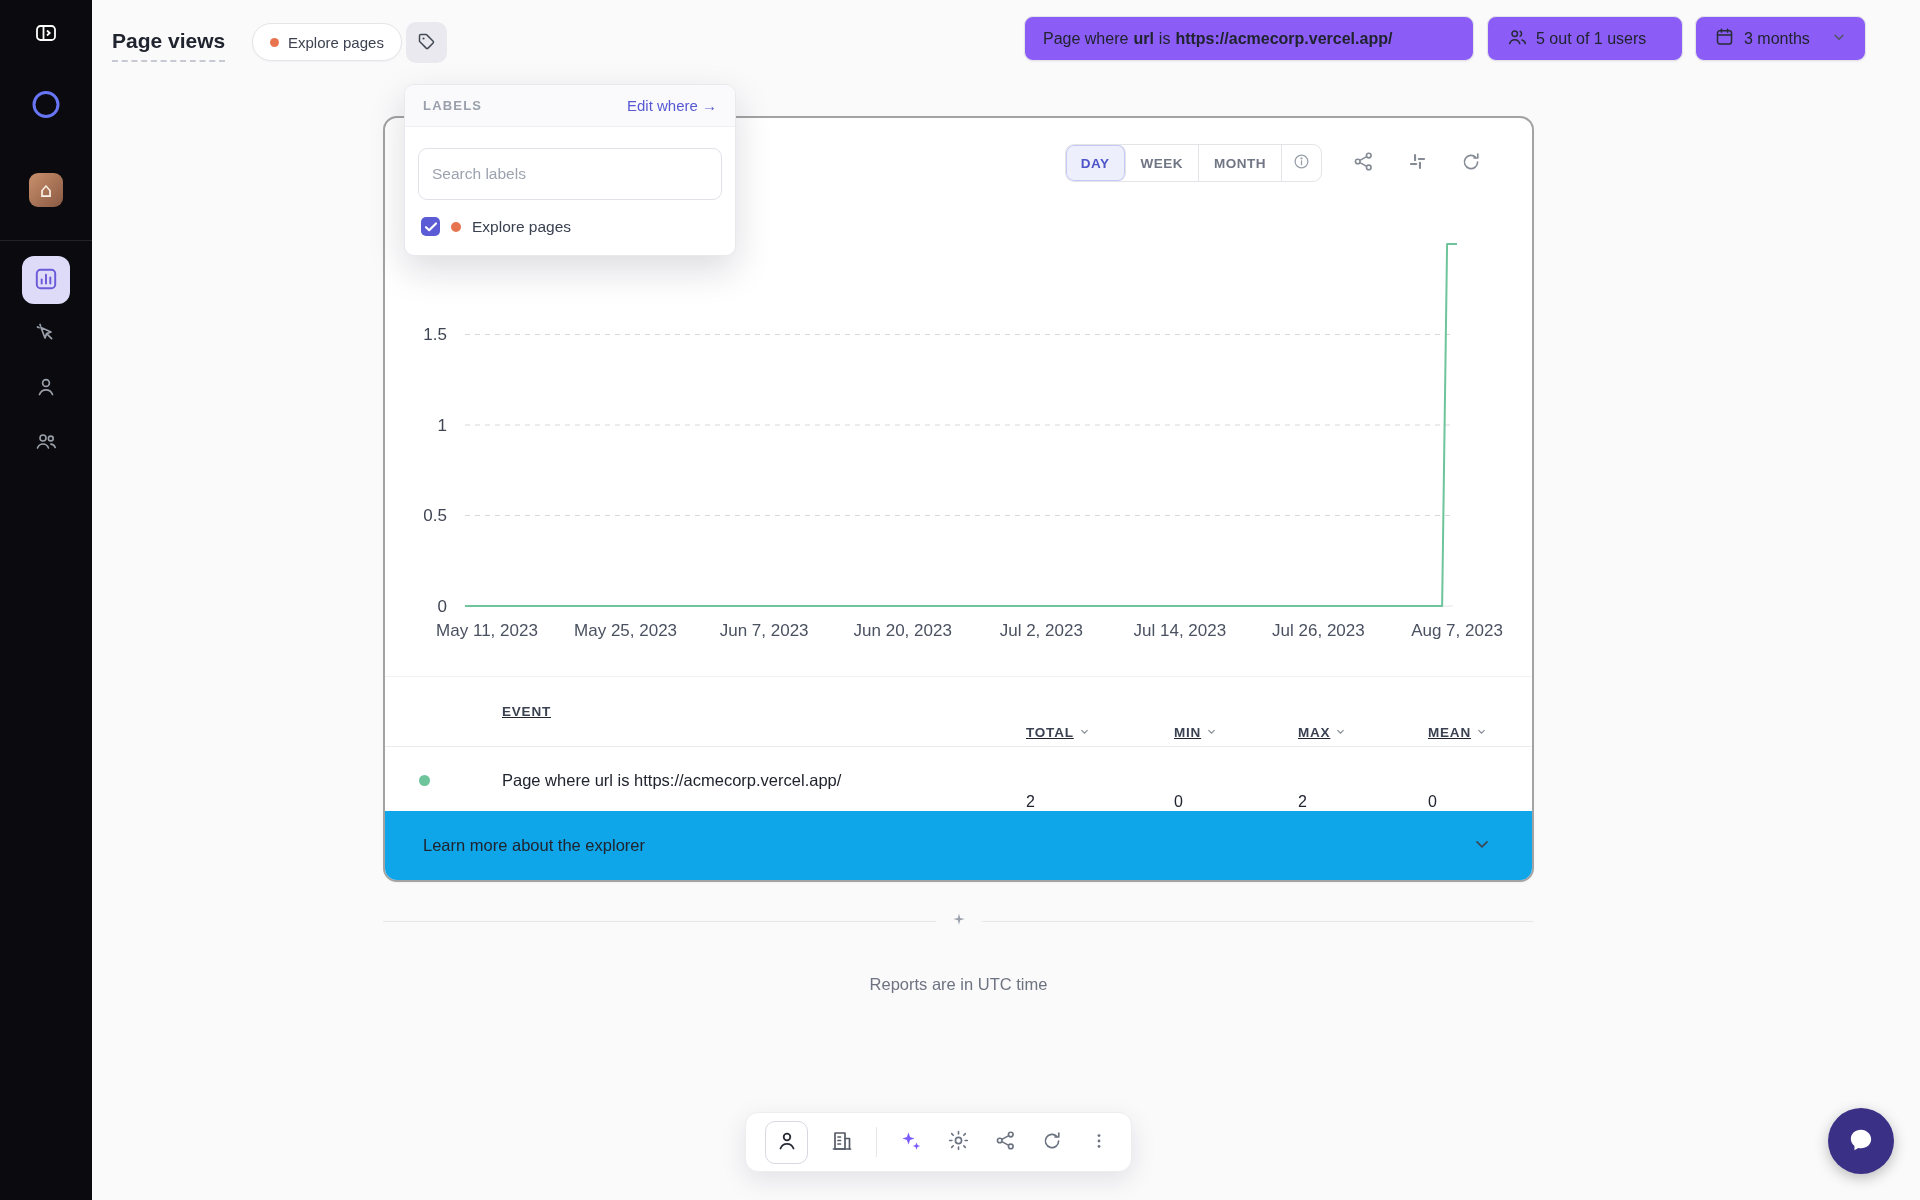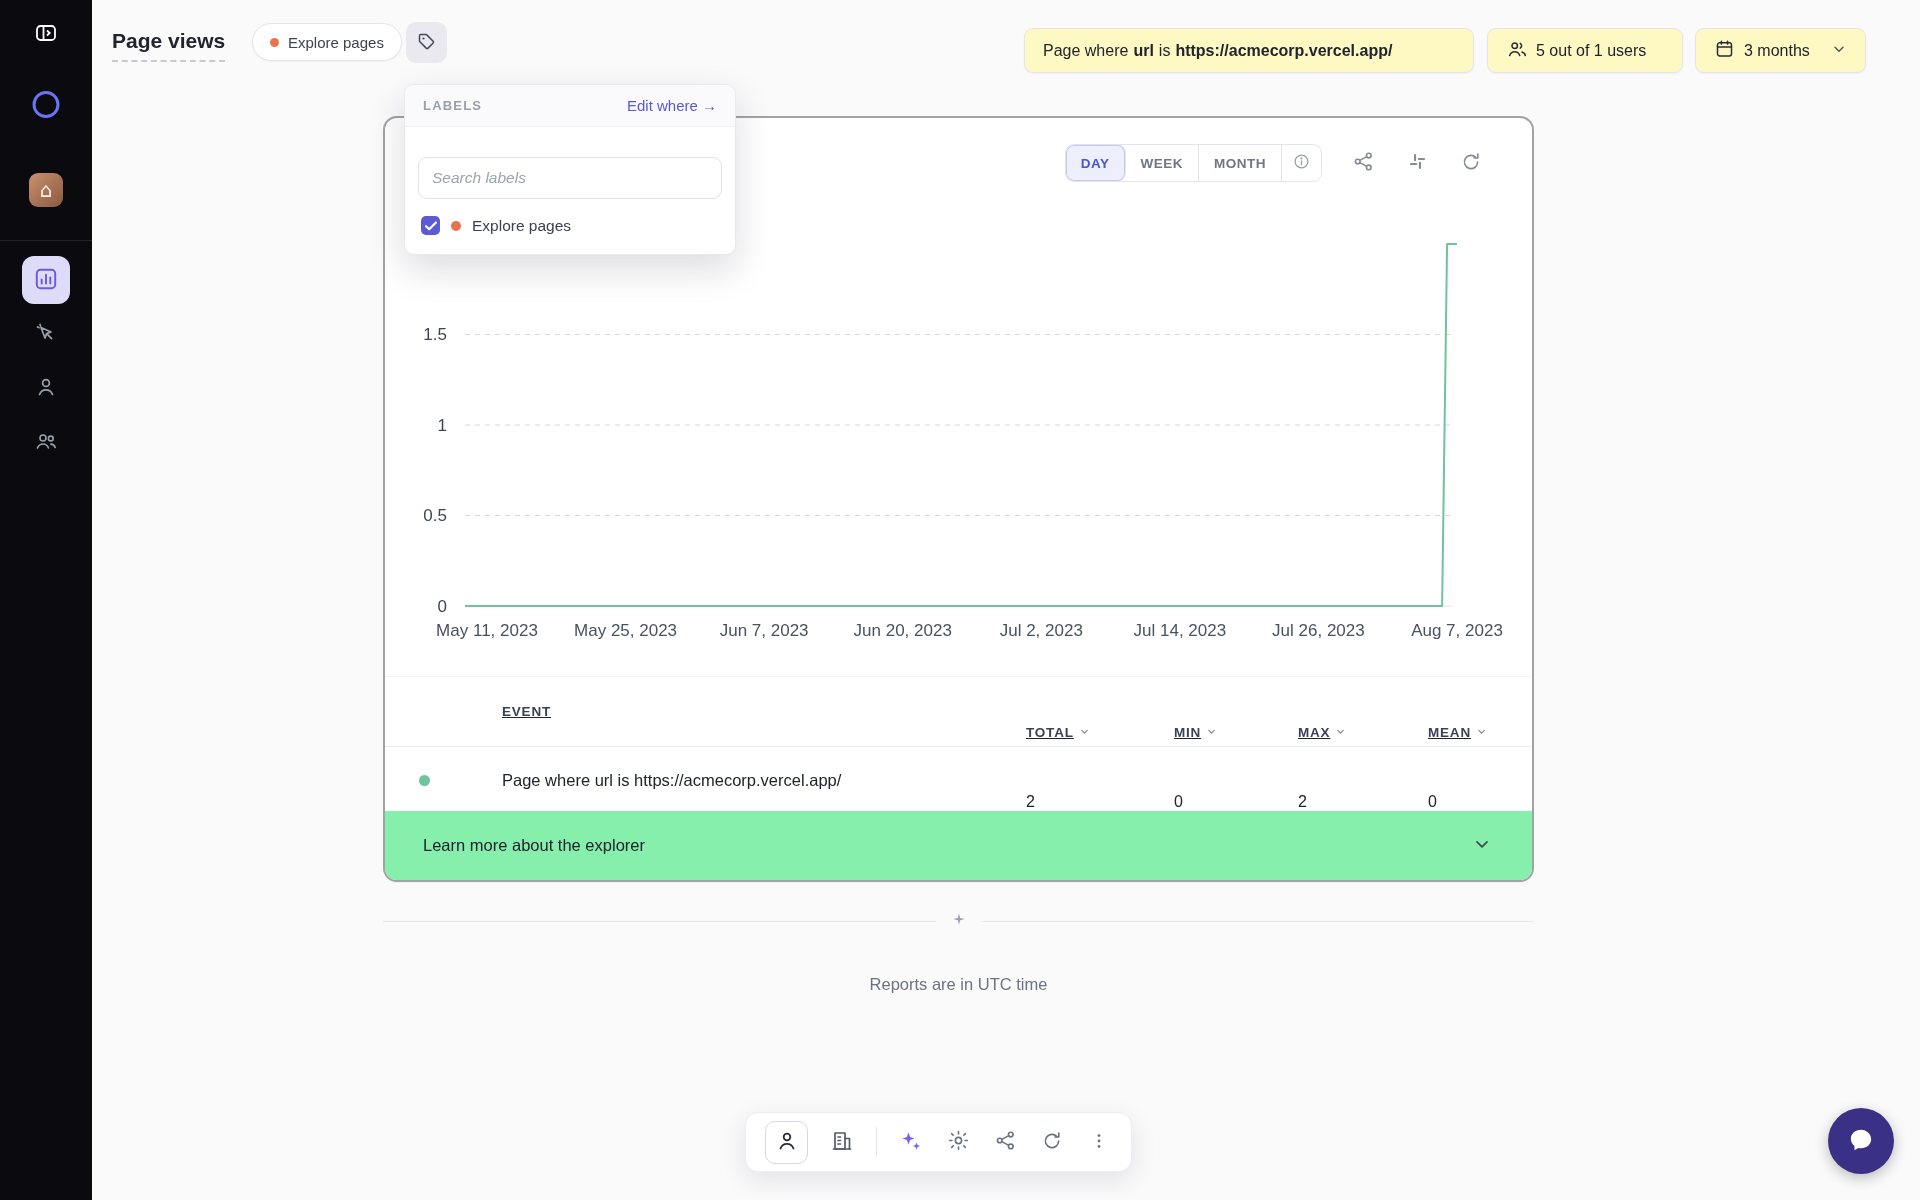--- a/index.html
+++ b/index.html
@@ -22,33 +22,33 @@
 
   
   .main{position:absolute;left:92px;top:0;right:0;bottom:0;}
 
   .page-title{position:absolute;left:20px;top:29px;font-size:21px;font-weight:700;color:#20242e;border-bottom:2px dashed #c7cad2;padding-bottom:7px;}
   .label-badge{position:absolute;left:160px;top:23px;height:38px;display:flex;align-items:center;gap:9px;padding:0 17px;background:#fff;border:1px solid #e4e5e9;border-radius:19px;box-shadow:0 1px 2px rgba(16,24,40,.04);}
   .label-badge .dot{width:9px;height:9px;border-radius:50%;}
   .label-badge span.txt{font-size:15px;color:#3c4250;}
   .labels-button{position:absolute;left:314px;top:22px;width:41px;height:41px;border-radius:10px;background:#e9e9ef;display:flex;align-items:center;justify-content:center;}
 
-  .pill{position:absolute;top:28px;height:45px;display:flex;align-items:center;gap:8px;background:#fef9c3;border:1px solid #e3e5e9;border-radius:9px;box-shadow:0 1px 2px rgba(16,24,40,.05);padding:0 18px;font-size:16px;color:#20242e;}
+  .pill{position:absolute;top:16px;height:45px;display:flex;align-items:center;gap:8px;background:#8b5cf6;border:1px solid #e3e5e9;border-radius:9px;box-shadow:0 1px 2px rgba(16,24,40,.05);padding:0 18px;font-size:16px;color:#20242e;}
   .pill-filter{left:932px;width:450px;gap:5px;}
   .pill-filter b{font-weight:700;}
   .pill-users{left:1395px;width:196px;font-weight:500;}
   .pill-range{left:1603px;width:171px;font-weight:500;justify-content:space-between;}
   .pill-range .mid{display:flex;align-items:center;gap:9px;}
 
   
   .labels-dropdown{position:absolute;left:312px;top:84px;width:332px;background:#fff;border:1px solid #e8e9ed;border-radius:10px;box-shadow:0 14px 36px rgba(22,22,48,.15);z-index:55;overflow:hidden;}
   .ld-header{display:flex;align-items:center;justify-content:space-between;height:42px;padding:0 18px;background:#fafafc;border-bottom:1px solid #efeff3;}
   .ld-title{font-size:13px;letter-spacing:1.2px;color:#9aa0ab;font-weight:700;}
   .ld-edit{font-size:15px;color:#5659d2;font-weight:500;}
-  .ld-search{margin:30px 13px 6px;width:calc(100% - 26px);height:42px;border:1px solid #e0e2e7;border-radius:9px;padding:0 13px;font-size:15.5px;color:#20242e;outline:none;font-style:italic;}
+  .ld-search{margin:21px 13px 6px;width:calc(100% - 26px);height:52px;border:1px solid #e0e2e7;border-radius:9px;padding:0 13px;font-size:15.5px;color:#20242e;outline:none;}
   .ld-search::placeholder{color:#9ca3af;}
   .label-option{display:flex;align-items:center;gap:11px;padding:11px 16px;}
   .checkbox{width:19px;height:19px;border-radius:5px;display:flex;align-items:center;justify-content:center;flex:0 0 auto;}
   .checkbox.unchecked{background:#fff;border:1.5px solid #d4d7dd;}
   .checkbox.checked{background:#5b5bd6;}
   .checkbox .check{display:none;width:12px;height:10px;}
   .checkbox.checked .check{display:block;}
   .label-option .dot{width:10px;height:10px;border-radius:50%;flex:0 0 auto;}
   .label-option .txt{font-size:15.5px;color:#3a4150;}
   .ld-pad{height:8px;}
@@ -68,21 +68,21 @@
   .ev-table{position:absolute;left:0;right:0;top:558px;z-index:2;background:#fff;}
   .trow{display:grid;grid-template-columns:95px 1fr 148px 124px 130px 145px;align-items:center;}
   .thead{height:71px;border-top:1px solid #f0f1f4;border-bottom:1px solid #ececf0;text-decoration:underline;}
   .thead .hcell{font-size:13.5px;font-weight:700;letter-spacing:.8px;color:#3a4150;display:flex;align-items:center;gap:5px;}
   .tbody{height:68px;border-bottom:1px solid #ececf0;}
   .cell-event{padding-left:22px;}
   .cell-stat{padding-left:41px;margin-top:42px;}
   .row-dot{width:11px;height:11px;border-radius:50%;margin-left:34px;}
   .tbody .ev{font-size:16.5px;color:#20242e;}
   .tbody .num{font-size:16px;color:#20242e;}
-  .card-footer{position:absolute;left:0;right:0;bottom:0;height:69px;display:flex;align-items:center;justify-content:space-between;padding:0 40px 0 38px;z-index:2;background:#86efac;}
+  .card-footer{position:absolute;left:0;right:0;bottom:0;height:69px;display:flex;align-items:center;justify-content:space-between;padding:0 40px 0 38px;z-index:2;background:#0ea5e9;}
   .card-footer .txt{font-size:16.5px;font-weight:500;color:#20242e;}
 
   
   .sparkle-divider{position:absolute;left:291px;top:910px;width:1151px;display:flex;align-items:center;gap:14px;}
   .sparkle-divider .line{flex:1;height:1px;background:#e6e7eb;}
   .utc-note{position:absolute;left:291px;top:975px;width:1151px;text-align:center;font-size:16.5px;color:#6d7380;}
 
   
   .report-toolbar{position:absolute;left:653px;top:1112px;height:60px;display:flex;align-items:center;gap:21px;padding:0 19px;background:#fff;border:1px solid #ededf0;border-radius:13px;box-shadow:0 8px 26px rgba(16,24,40,.10);}
   .rt-box{width:43px;height:43px;border:1.5px solid #d6d9df;border-radius:10px;display:flex;align-items:center;justify-content:center;background:#fff;}

